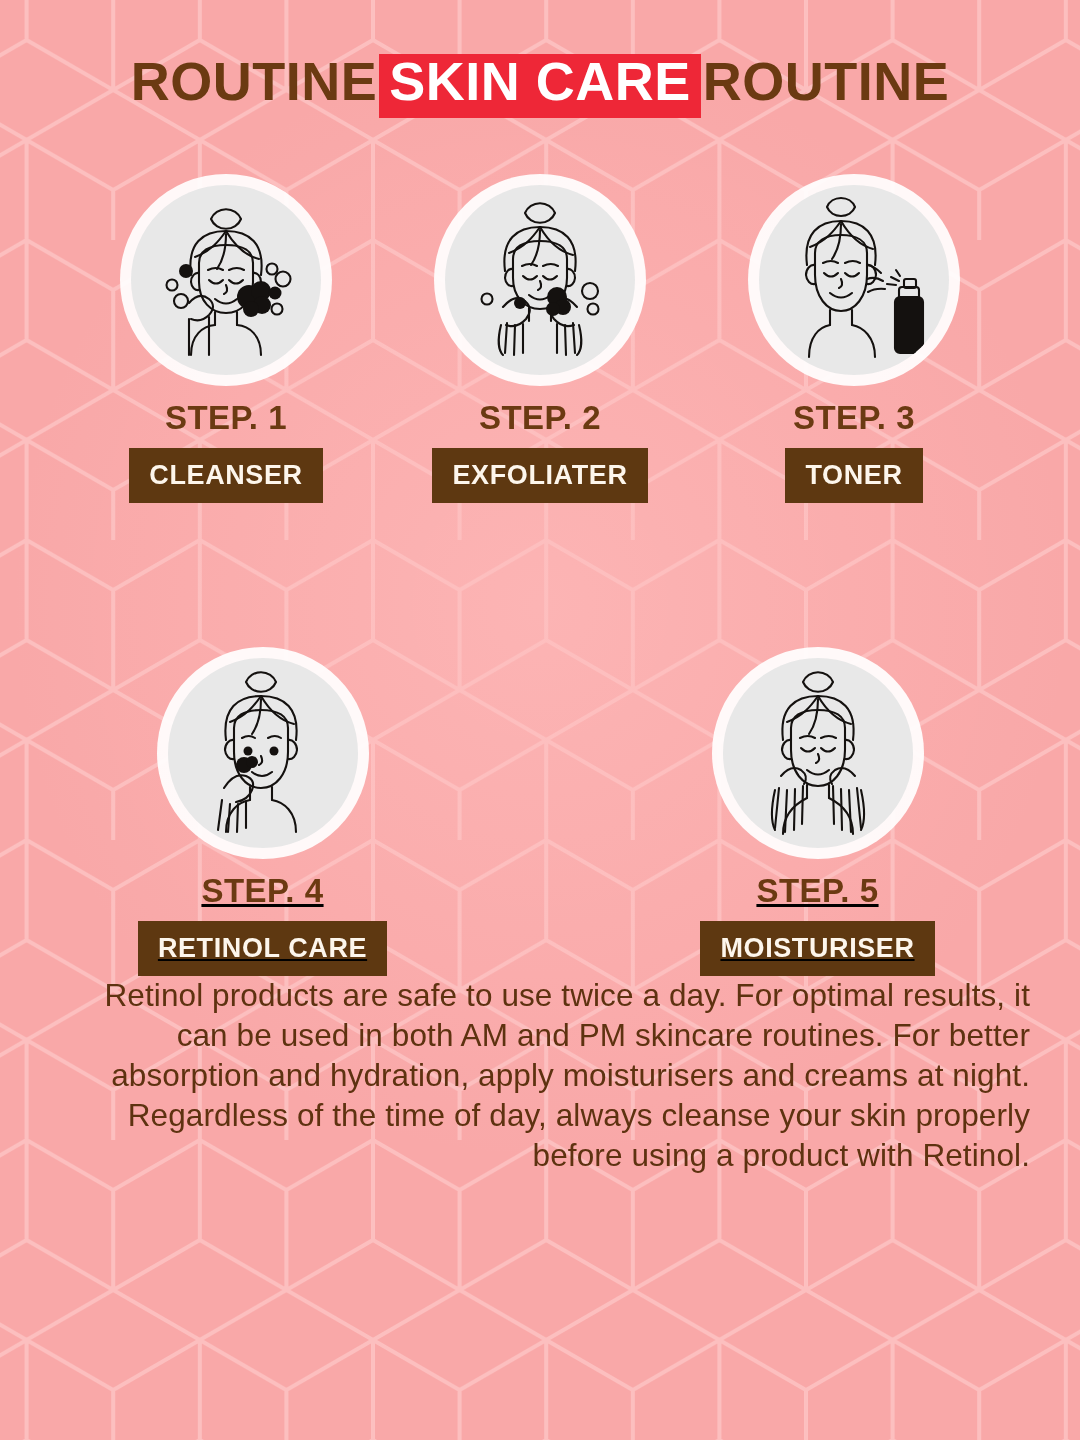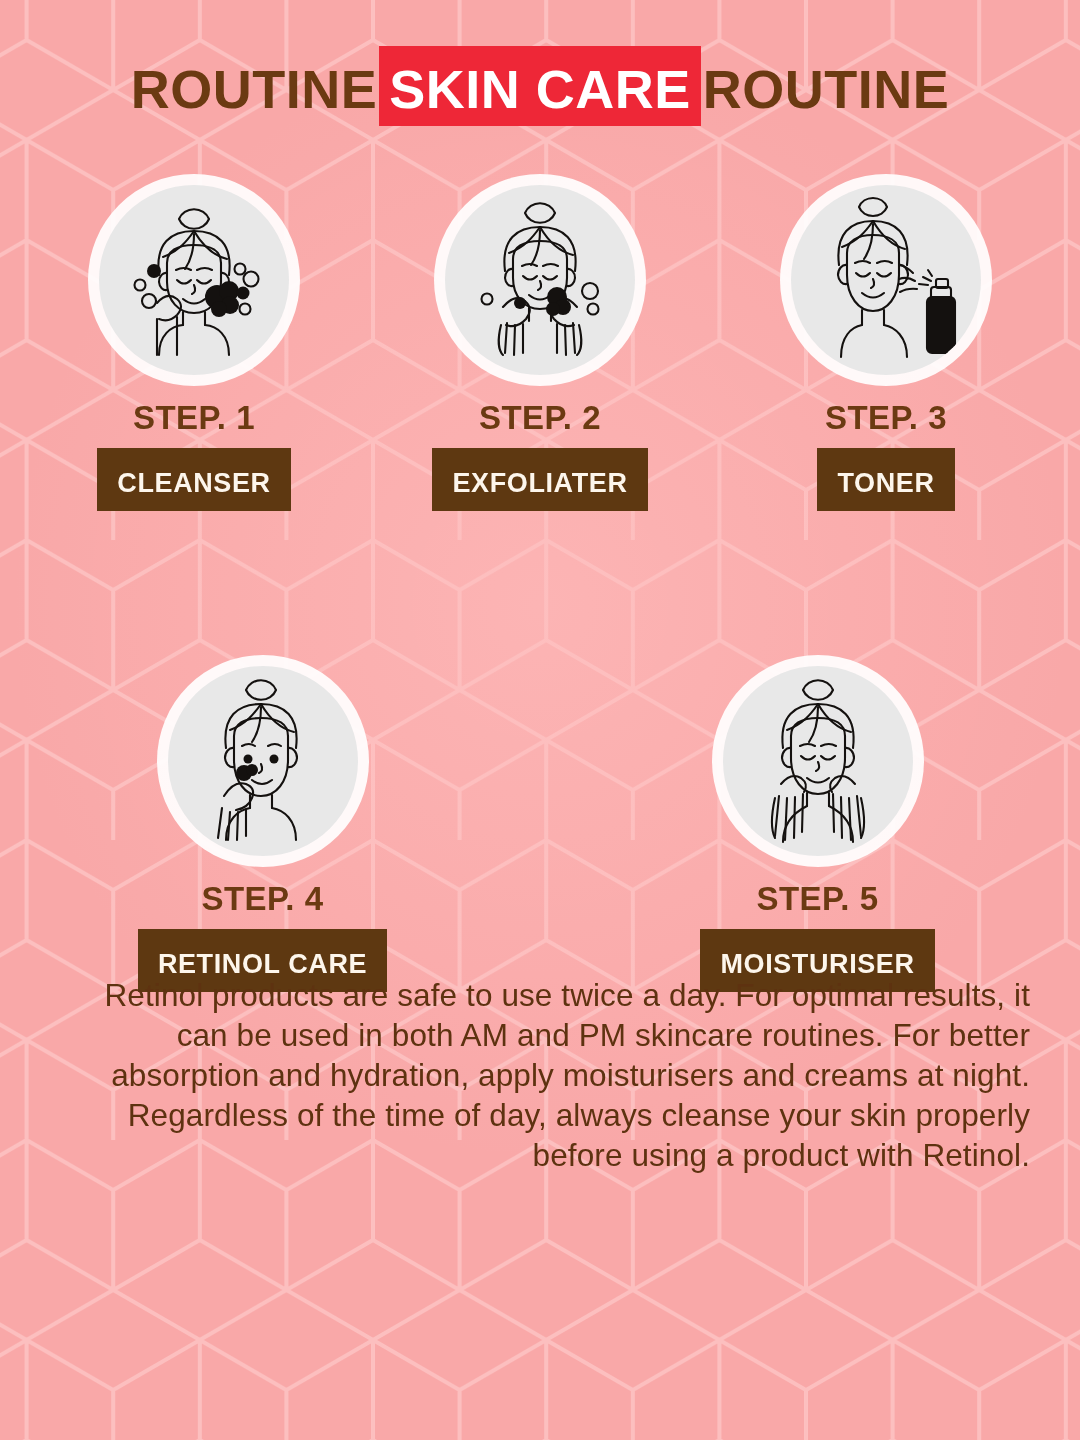--- a/index.html
+++ b/index.html
@@ -49,43 +49,43 @@
     display: inline-block;
     font-size: 54px;
     font-weight: 700;
     letter-spacing: .5px;
     color: #6b3a12;
     line-height: 1;
   }
   .title .hl {
     background: #ee2737;
     color: #ffffff;
-    padding: 16px 10px 10px 10px;
+    padding: 0 10px 10px 10px;
     margin: 0 2px;
     display: inline-block;
   }
   .title .plain {
     display: inline-block;
     padding: 8px 0 10px 0;
   }
 
   
   .steps {
     position: absolute;
     top: 185px;
     left: 0;
     width: 1080px;
   }
   .row {
     display: flex;
     justify-content: center;
     align-items: flex-start;
   }
-  .row-1 { gap: 116px; }
-  .row-2 { gap: 255px; margin-top: 155px; }
+  .row-1 { gap: 84px; }
+  .row-2 { gap: 255px; margin-top: 155px; text-decoration: underline; }
 
   .step {
     width: 230px;
     display: flex;
     flex-direction: column;
     align-items: center;
   }
   .step.wide { width: 300px; }
 
   .bubble {
@@ -111,21 +111,21 @@
     white-space: nowrap;
   }
   .step-name {
     margin-top: 14px;
     background: #5e3811;
     color: #fdf6ec;
     font-size: 27px;
     font-weight: 700;
     letter-spacing: .6px;
     line-height: 1;
-    padding: 22px 20px 14px 20px;
+    padding: 14px 20px 14px 20px;
     white-space: nowrap;
   }
 
   
   .note {
     position: absolute;
     top: 975px;
     left: 50px;
     width: 980px;
     text-align: right;

